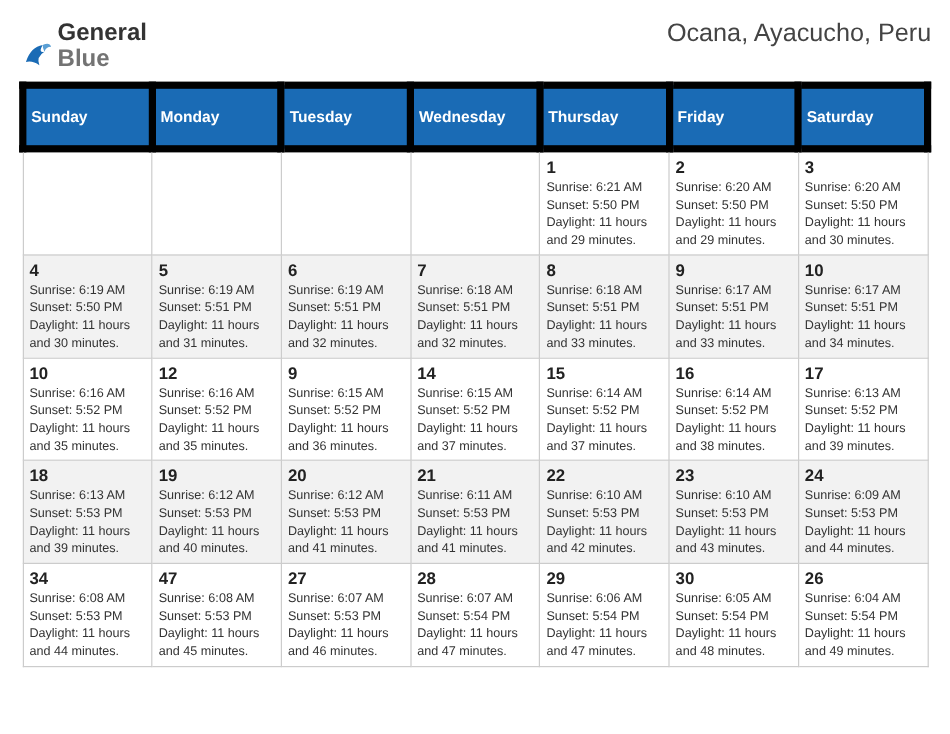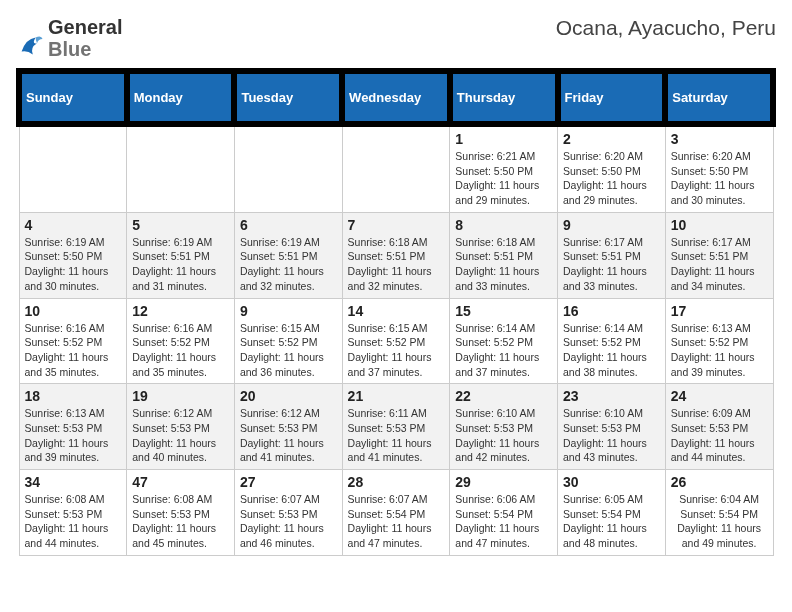--- a/index.html
+++ b/index.html
@@ -306,19 +306,19 @@
 Daylight: 11 hours and 47 minutes.</div>
         </td>
         <td>
           <span class="day-number">30</span>
           <div class="day-detail" style="white-space: pre-line;">Sunrise: 6:05 AM
 Sunset: 5:54 PM
 Daylight: 11 hours and 48 minutes.</div>
         </td>
         <td>
           <span class="day-number">26</span>
-          <div class="day-detail" style="white-space: pre-line; text-align: center;">Sunrise: 6:04 AM
+          <div class="day-detail" style="white-space: pre-line;">Sunrise: 6:04 AM
 Sunset: 5:54 PM
 Daylight: 11 hours and 49 minutes.</div>
         </td>
       </tr>
     </tbody>
 </table>
 
 </body></html>

